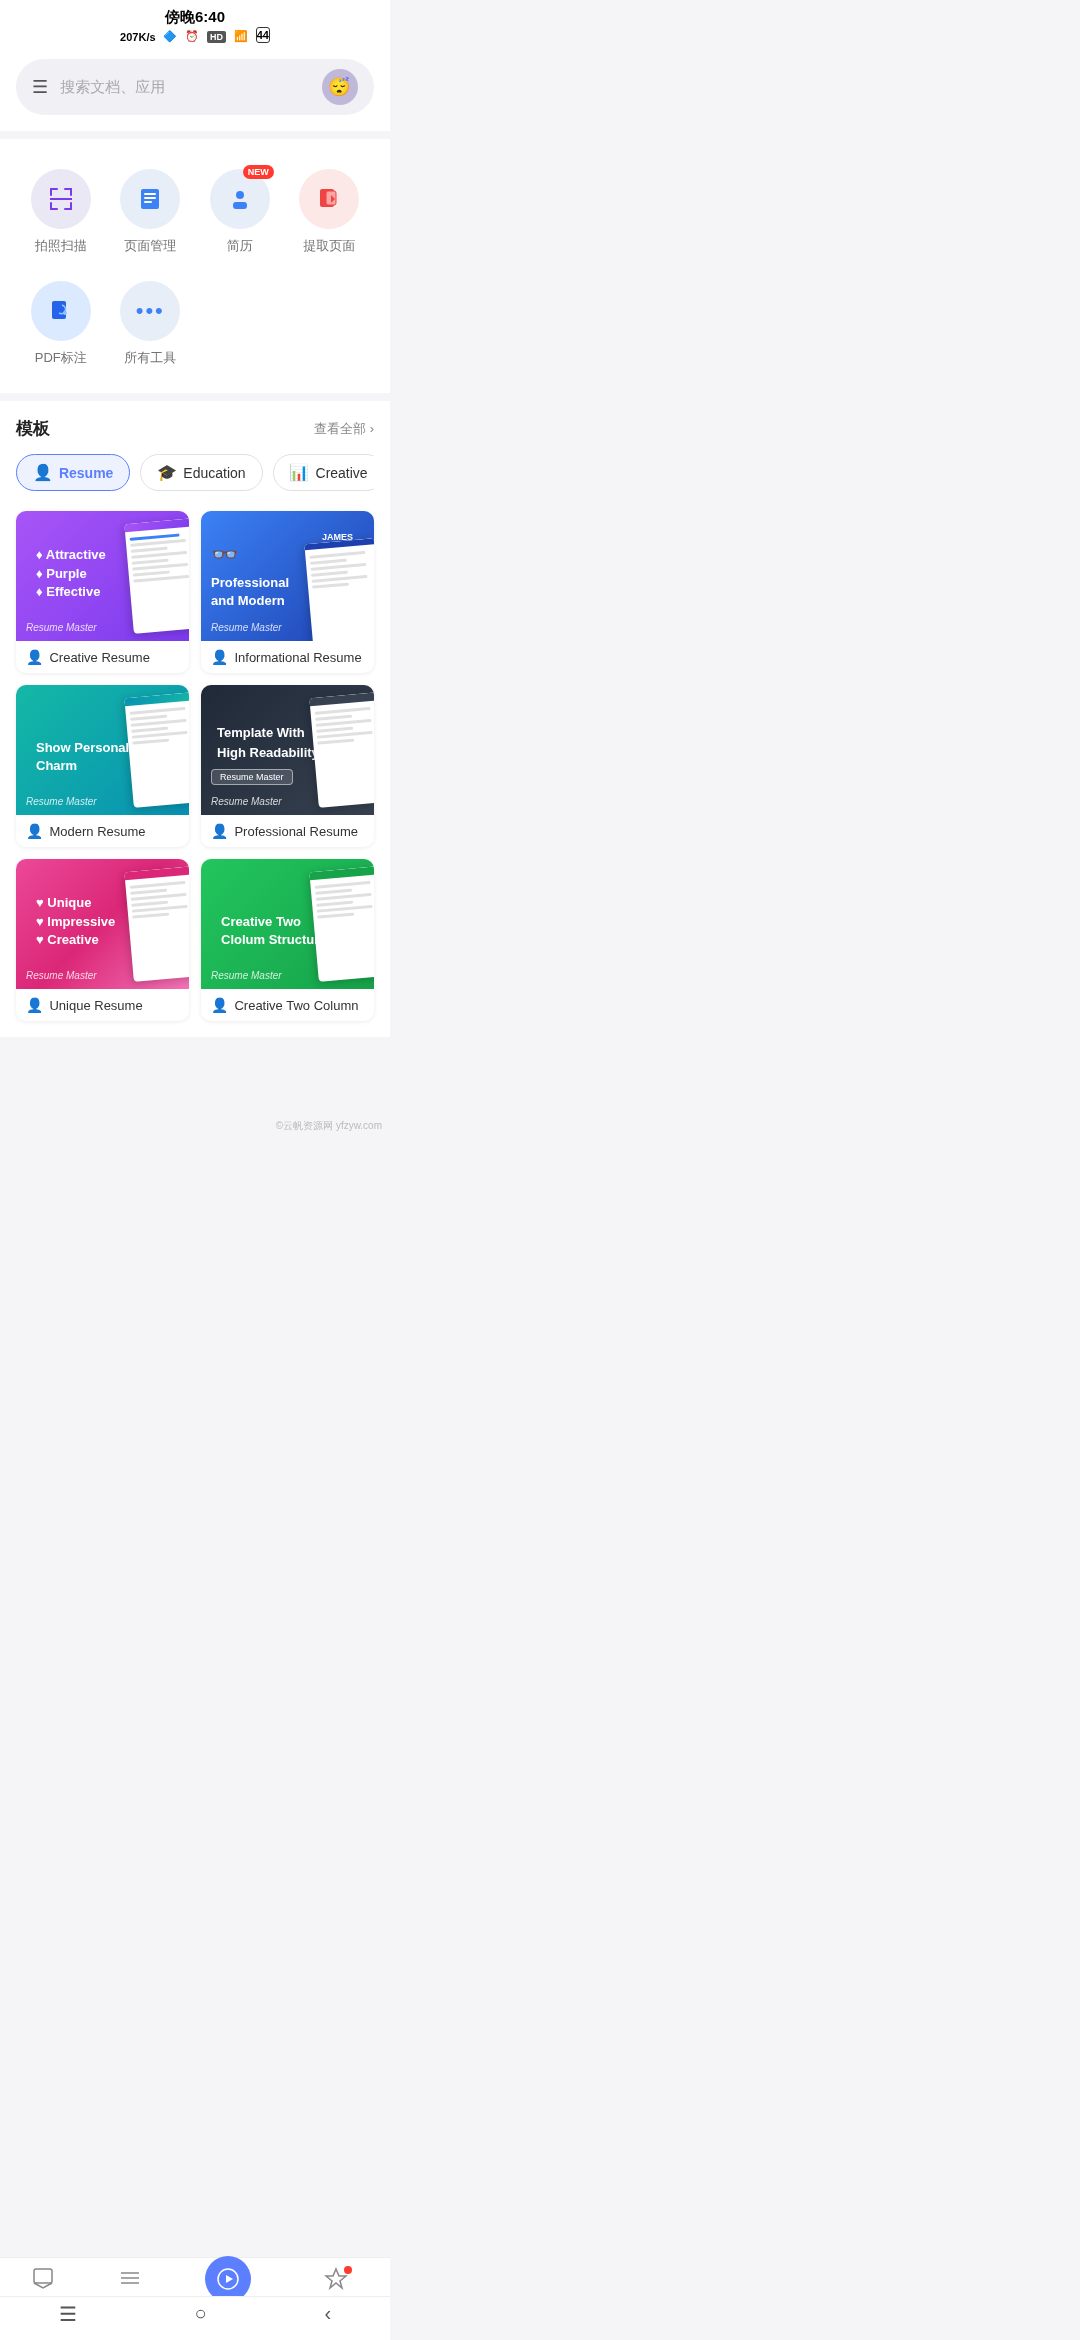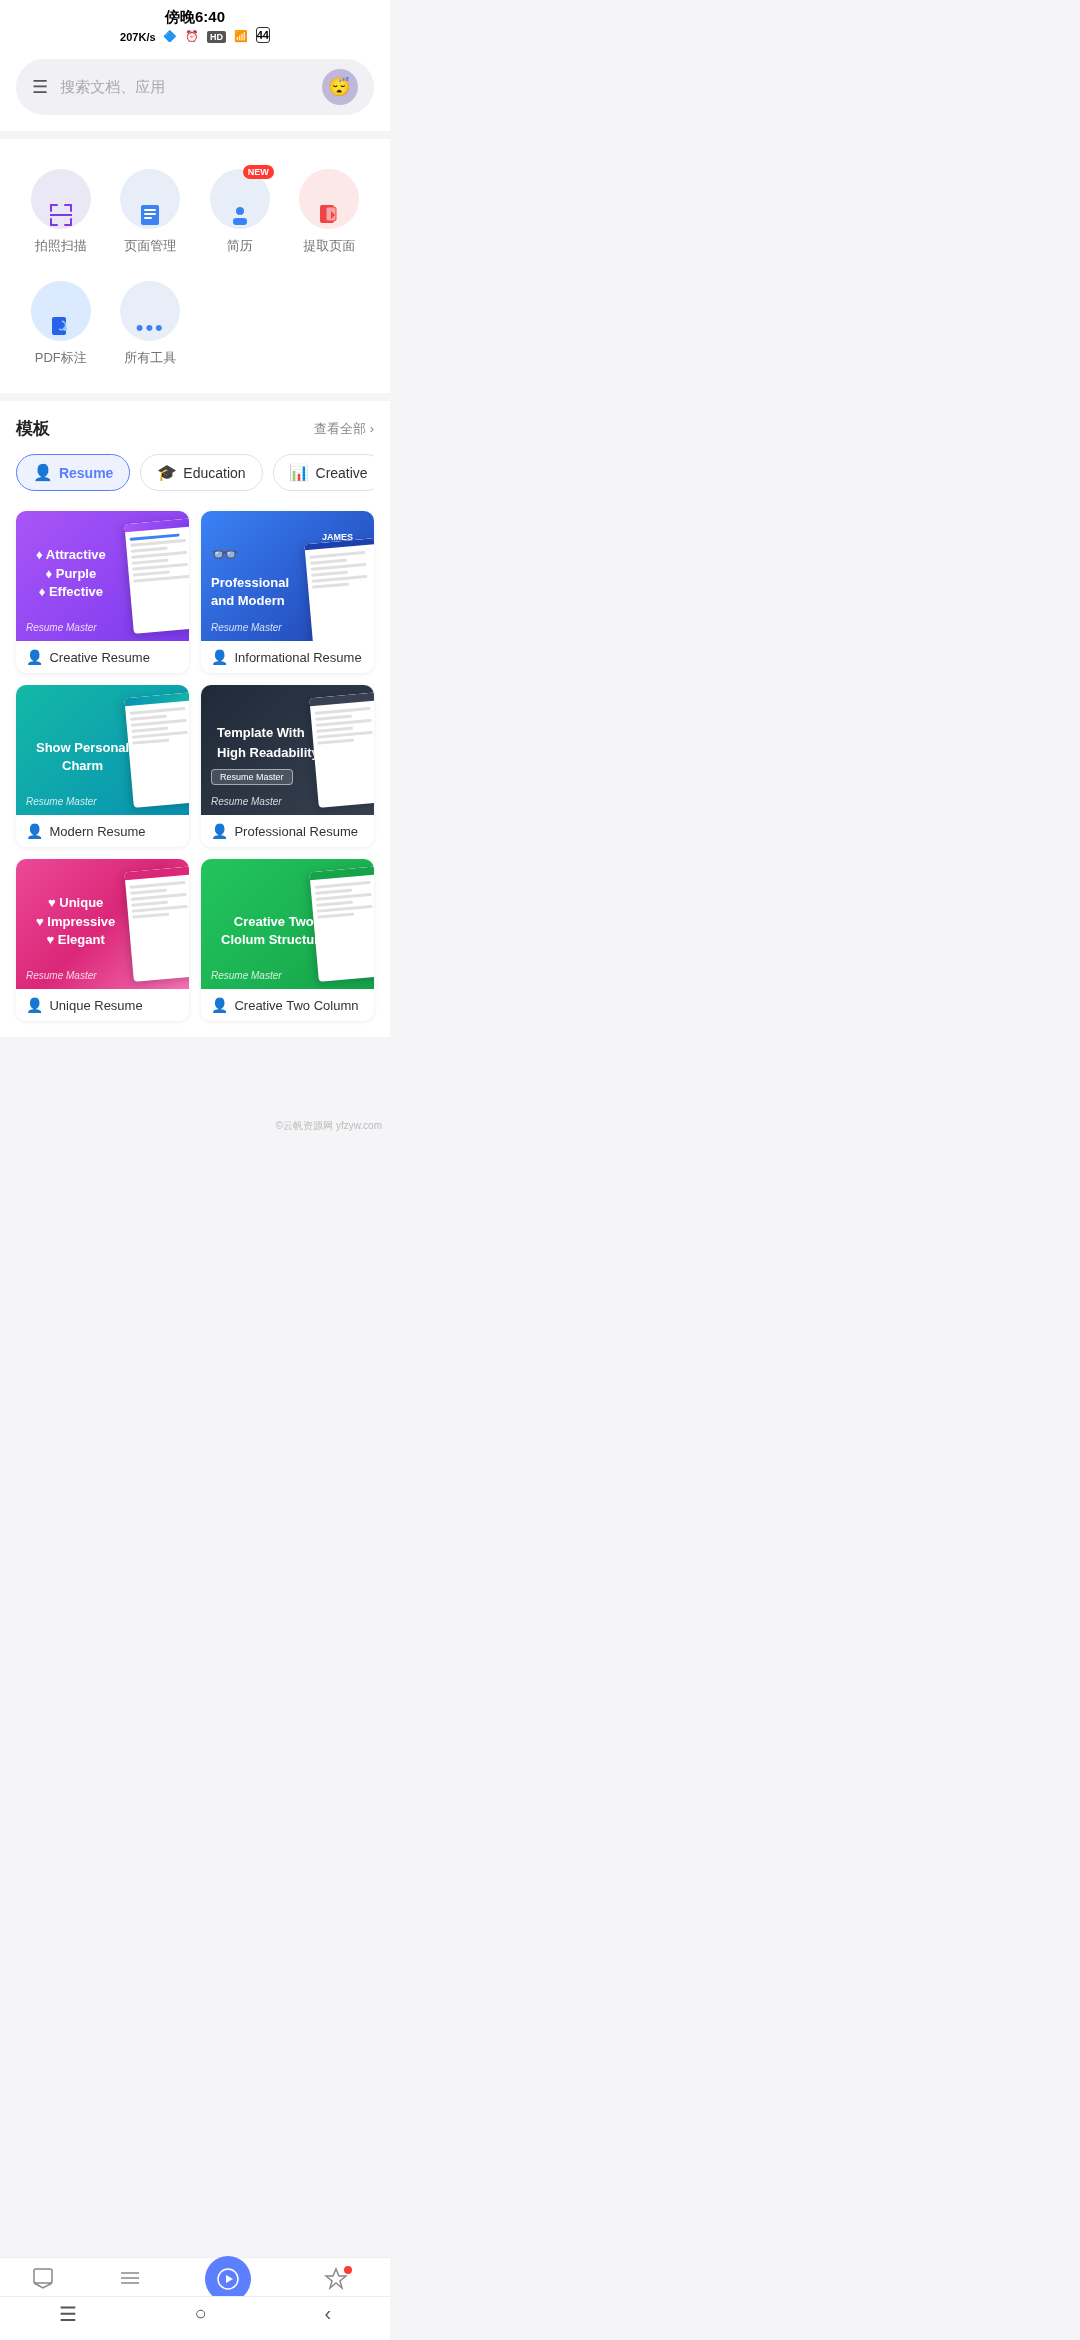--- a/index.html
+++ b/index.html
@@ -67,21 +67,21 @@
       flex-direction: column;
       align-items: center;
       gap: 8px;
       padding: 10px 0 16px;
       cursor: pointer;
     }
     .tool-icon-circle {
       width: 60px; height: 60px;
       border-radius: 50%;
       background: #efeff7;
-      display: flex; align-items: flex-end; justify-content: center;
+      display: flex; align-items: center; justify-content: center;
       font-size: 26px;
       position: relative;
     }
     .tool-icon-circle.purple { background: #ebe8f5; }
     .tool-icon-circle.blue { background: #e8eef8; }
     .tool-icon-circle.pink { background: #fde8e8; }
     .tool-label { font-size: 13px; color: #737373; text-align: center; }
     .new-badge {
       position: absolute;
       top: -4px; right: -4px;
@@ -163,21 +163,20 @@
     .thumb-text {
       color: #fff;
       font-size: 13px;
       font-weight: 800;
       padding: 10px;
       line-height: 1.4;
       z-index: 2;
       position: absolute;
       left: 10px;
       bottom: 30px;
-      text-align: center;
     }
     .thumb-text span { display: block; }
     .brand-label {
       position: absolute;
       bottom: 8px;
       left: 10px;
       color: rgba(255,255,255,0.8);
       font-size: 10px;
       font-style: italic;
     }
@@ -487,21 +486,21 @@
         <span class="person-icon">👤</span>
         <span class="template-name">Professional Resume</span>
       </div>
     </div>
 
     <div class="template-card">
       <div class="template-thumb thumb-pink">
         <div class="thumb-text">
           <span>♥ Unique</span>
           <span>♥ Impressive</span>
-          <span>♥ Elegant</span>
+          <span>♥ Creative</span>
         </div>
         <div class="brand-label">Resume Master</div>
         <div class="resume-doc">
           <div style="width:100%;height:8px;background:#db2777;"></div>
           <div class="resume-doc-lines">
             <div class="doc-line gray"></div>
             <div class="doc-line gray2"></div>
             <div class="doc-line gray"></div>
             <div class="doc-line gray2"></div>
             <div class="doc-line gray"></div>

